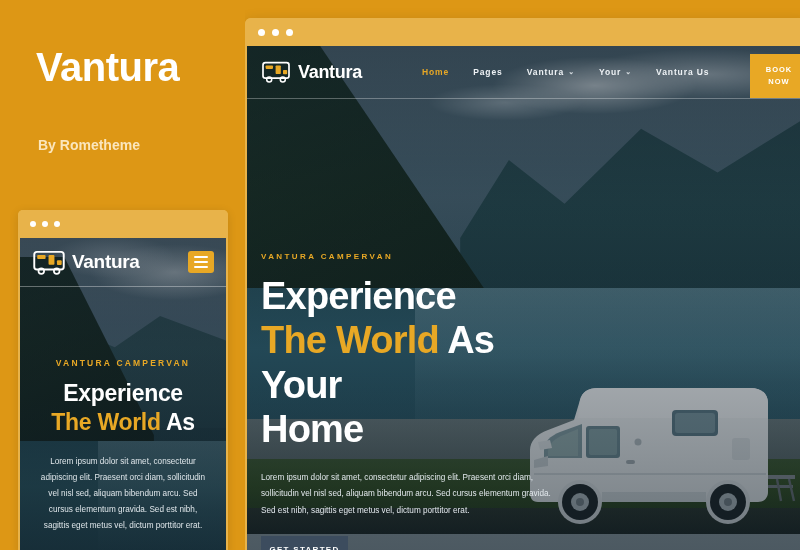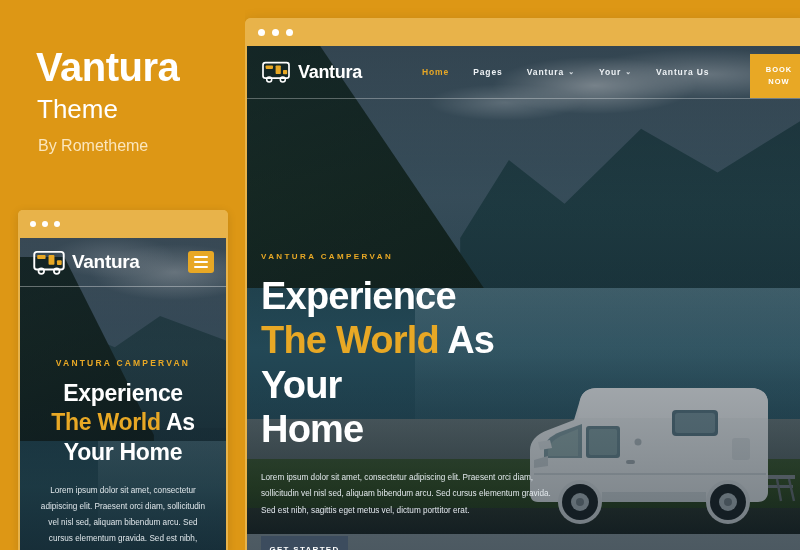--- a/index.html
+++ b/index.html
@@ -20,21 +20,21 @@
     position:absolute; left:36px; top:47px;
     font-size:40px; font-weight:bold; color:#ffffff;
     letter-spacing:-0.5px; line-height:1;
   }
   .promo-sub {
     position:absolute; left:37px; top:96px;
     font-size:26px; font-weight:300; color:#ffffff; line-height:1;
   }
   .promo-by {
     position:absolute; left:38px; top:138px;
-    font-size:16px; font-weight:400; color:#fbe6bd; line-height:1;
+    font-size:14px; font-weight:700; color:#fbe6bd; line-height:1;
   }
 
   
   .mobile-card {
     position:absolute; left:18px; top:210px; width:210px; height:345px;
     background:#E8B34A;
     border-radius:5px 5px 0 0;
     overflow:hidden;
     box-shadow:0 2px 10px rgba(0,0,0,0.12);
     z-index:6;
@@ -218,21 +218,20 @@
     margin-top:17px; width:87px; height:27px; background:#3C4C5E;
     color:#ffffff; font-size:8px; font-weight:bold; letter-spacing:1.3px;
     display:flex; align-items:center; justify-content:center; cursor:pointer;
   }
 </style>
 </head>
 <body>
 
 <div class="promo">
   <div class="promo-title">Vantura</div>
-  <div class="promo-sub">Theme</div>
   <div class="promo-by">By Rometheme</div>
 </div>
 
 <div class="desktop">
 
   <div class="d-titlebar">
     <div class="d-dots">
       <span class="d-dot"></span>
       <span class="d-dot"></span>
       <span class="d-dot"></span>
@@ -386,18 +385,17 @@
         <i></i>
       </div>
     </div>
     <div class="m-navline"></div>
 
     <div class="m-hero">
       <div class="m-eyebrow">VANTURA CAMPERVAN</div>
       <div class="m-title">
         <span>Experience</span><br>
         <span class="accent">The World</span><span> As</span><br>
-        <span>Your Home</span>
       </div>
       <div class="m-para">Lorem ipsum dolor sit amet, consectetur adipiscing elit. Praesent orci diam, sollicitudin vel nisl sed, aliquam bibendum arcu. Sed cursus elementum gravida. Sed est nibh, sagittis eget metus vel, dictum porttitor erat.</div>
     </div>
   </div>
 </div>
 
 </body></html>

